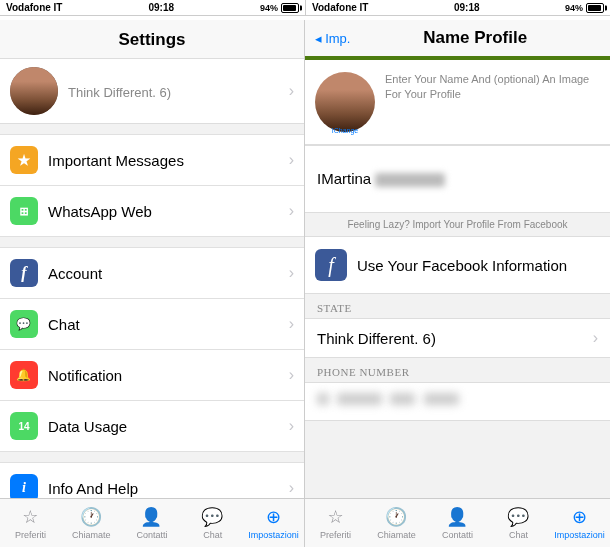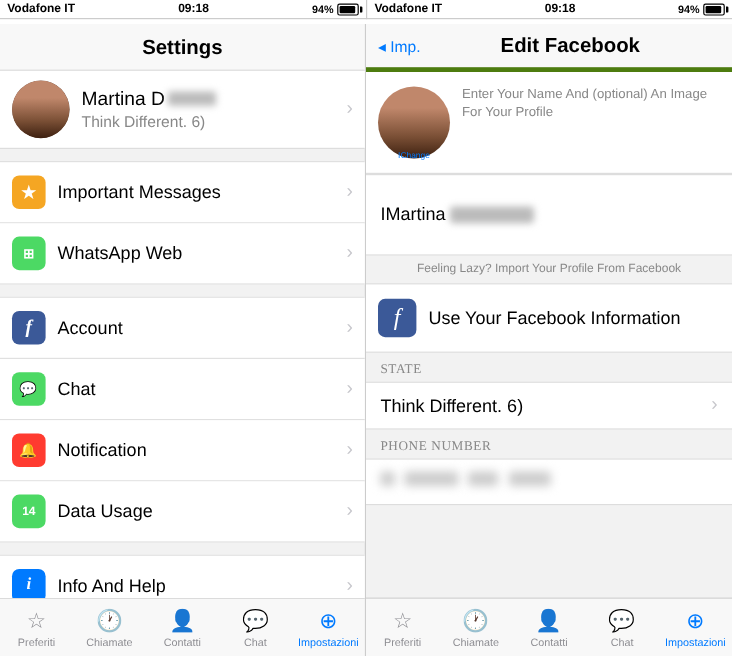--- a/index.html
+++ b/index.html
@@ -426,23 +426,20 @@
       <span class="left-header-title">Settings</span>
     </div>
 
     <div class="settings-list">
 
       <div class="profile-row">
         <div class="profile-avatar">
           <div class="profile-avatar-inner"></div>
         </div>
         <div class="profile-info">
-          <div class="profile-name">
-            Martina D<span style="display:inline-block;width:40px;height:12px;background:#bbb;border-radius:2px;filter:blur(3px);vertical-align:middle;margin-left:3px;"></span>
-          </div>
           <div class="profile-status">Think Different. 6)</div>
         </div>
         <span class="chevron">›</span>
       </div>
 
       <div class="settings-section">
         <div class="settings-item">
           <div class="settings-icon icon-yellow">★</div>
           <span class="settings-label">Important Messages</span>
           <span class="chevron">›</span>
@@ -509,21 +506,21 @@
           <span class="tab-icon active">⊕</span>
           <span class="tab-label active">Impostazioni</span>
         </div>
       </div>
     </div>
   </div>
 
   <div class="right-panel">
     <div class="right-header">
       <span class="back-link">◂ Imp.</span>
-      <span class="right-header-title">Edit Facebook</span>
+      <span class="right-header-title">Name Profile</span>
     </div>
 
     <div class="edit-content">
 
       <div class="profile-edit-section">
         <div class="edit-avatar-wrapper">
           <div class="edit-avatar"></div>
           <div class="edit-avatar-label">IChange</div>
         </div>
         <div class="edit-profile-text">

